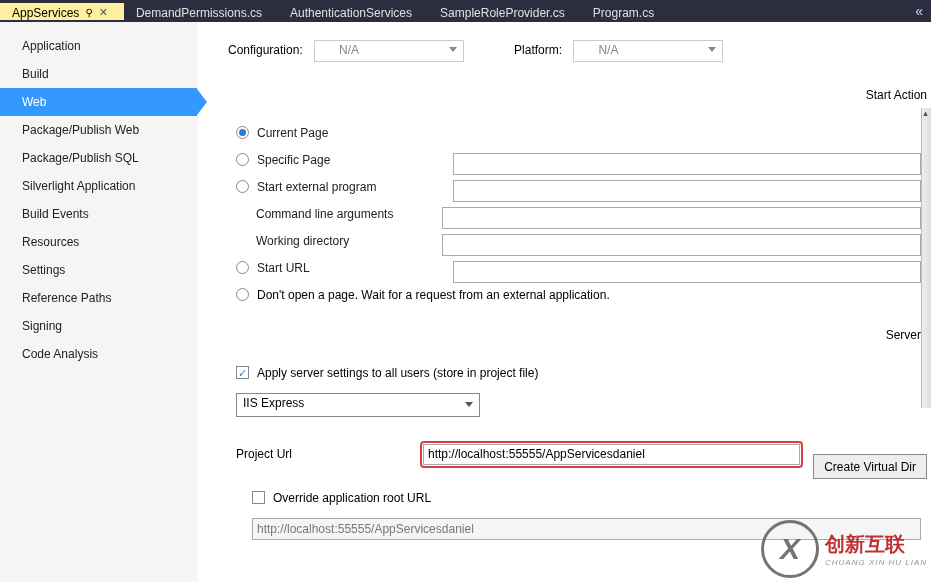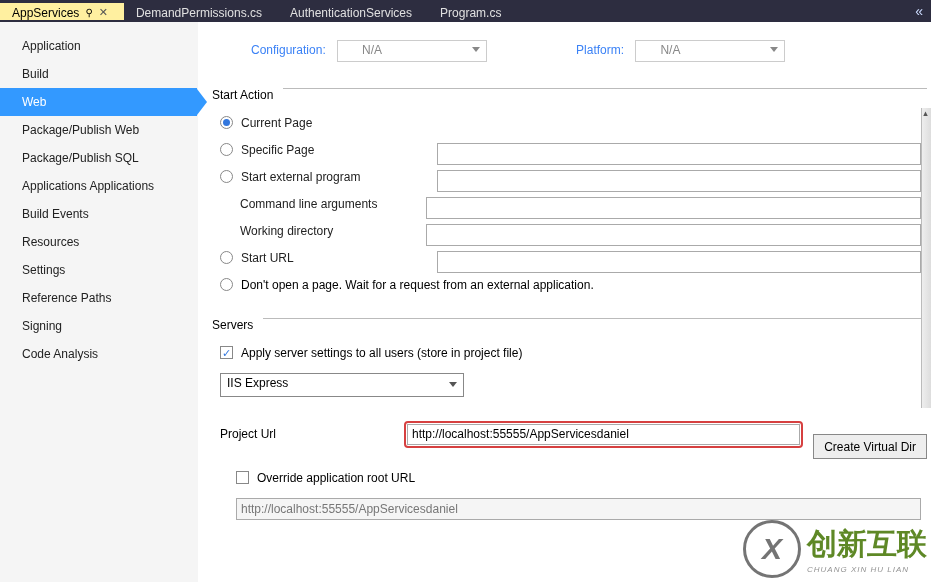--- a/index.html
+++ b/index.html
@@ -5,35 +5,35 @@
 * { box-sizing: border-box; margin: 0; padding: 0; font-family: "Segoe UI", "Microsoft YaHei", sans-serif; font-size: 12px; }
 body { background: #fff; width: 931px; height: 582px; overflow: hidden; position: relative; }
 
 .tabbar { display: flex; height: 22px; background: #2d2d40; align-items: center; }
 .tab { padding: 3px 16px 0 12px; color: #e0e0e0; background: #2d2d40; display: flex; align-items: center; gap: 6px; cursor: pointer; }
 .tab.active { background: #fff0a0; color: #000; font-weight: 500; }
 .tab .pin { font-size: 10px; }
 .tab .close { font-size: 11px; color: #555; }
 .tab-chevrons { margin-left: auto; color: #cddcff; padding: 3px 8px; font-size: 14px; }
 
-.main { display: flex; height: calc(100% - 22px); }
+.main { display: flex; height: calc(100% - 22px); gap: 16px; }
 
 .sidebar { width: 198px; background: #f5f5f5; border-right: 1px solid transparent; padding-top: 10px; }
 .side-item { padding: 7px 0 7px 22px; color: #222; cursor: pointer; position: relative; }
 .side-item.selected { background: #3399ff; color: #fff; }
 .side-item.selected::after { content: ""; position: absolute; right: -10px; top: 50%; transform: translateY(-50%); border-left: 10px solid #3399ff; border-top: 13px solid transparent; border-bottom: 13px solid transparent; }
 
 .content { flex: 1; padding: 18px 4px 0 14px; overflow: hidden; position: relative; }
 
 .toprow { display: flex; gap: 50px; align-items: center; margin-bottom: 26px; }
-.cfglabel { color: #3b82f6; margin-right: 8px; margin-left: 39px; }
+.cfglabel { color: #000000; margin-right: 8px; }
 .combo { border: 1px solid #ccc; background: #fff; height: 22px; width: 150px; padding: 2px 20px 2px 24px; color: #888; position: relative; display: inline-block; }
 .combo .arrow { position: absolute; right: 6px; top: 6px; border-left: 4px solid transparent; border-right: 4px solid transparent; border-top: 5px solid #888; }
 
-.section-head { display: flex; align-items: flex-start; gap: 10px; margin: 6px 0 14px 0; }
+.section-head { display: flex; align-items: flex-end; gap: 10px; margin: 6px 0 14px 0; flex-direction: column; }
 .section-head .line { flex: 1; height: 1px; background: #bbb; }
 
 .formrow { display: flex; align-items: flex-start; margin: 5px 0 5px 8px; min-height: 22px; }
 .radio, .check { width: 13px; height: 13px; border: 1px solid #888; border-radius: 50%; margin-right: 8px; display: inline-flex; align-items: center; justify-content: center; background: #fff; }
 .radio.checked::after { content: ""; width: 7px; height: 7px; border-radius: 50%; background: #3377dd; }
 .check { border-radius: 0; }
 .check.checked { background: #fff; }
 .check.checked::after { content: "✓"; font-size: 11px; color: #3377dd; line-height: 10px; }
 .rlabel { min-width: 170px; color: #222; }
 .rinput { flex: 1; border: 1px solid #aaa; height: 22px; padding: 2px 4px; background: #fff; margin-right: 6px; }
@@ -44,21 +44,21 @@
 .selectbox .arrow { position: absolute; right: 6px; top: 8px; border-left: 4px solid transparent; border-right: 4px solid transparent; border-top: 5px solid #555; }
 
 .urlrow { display: flex; align-items: center; margin: 0 0 12px 8px; }
 .urllabel { width: 184px; }
 .urlred { border: 2px solid #d64040; border-radius: 4px; padding: 1px; flex: 1; margin-right: 10px; max-width: 426px; }
 .urlred input { width: 100%; border: 1px solid #aaa; height: 21px; padding: 2px 4px; }
 .btn { border: 1px solid #888; background: #eee; height: 25px; padding: 3px 10px; cursor: pointer; margin-top: 25px; }
 
 .watermark { position: absolute; right: 4px; bottom: 4px; display: flex; align-items: center; gap: 6px; opacity: 0.9; }
 .wm-circle { width: 58px; height: 58px; border: 3px solid #666; border-radius: 50%; display: flex; align-items: center; justify-content: center; font-size: 30px; font-weight: bold; color: #666; font-style: italic; }
-.wm-text { color: #4d7c0f; font-size: 30px; font-weight: bold; }
+.wm-text { color: #b91c1c; font-size: 20px; font-weight: bold; }
 .wm-sub { color: #888; font-size: 8px; letter-spacing: 1px; font-style: italic; }
 
 .scroll-edge { position: absolute; right: 0; top: 86px; width: 10px; height: 300px; background: linear-gradient(to left, #ddd, #eee); border-left: 1px solid #bbb; }
 .scroll-arrow-up { position: absolute; right: 1px; top: 86px; width: 9px; height: 16px; font-size: 9px; text-align: center; color: #555; }
 </style>
 </head>
 <body>
 
 <div class="tabbar">
   <div class="tab active">
@@ -66,33 +66,36 @@
     <span class="pin">⚲</span>
     <span class="close">✕</span>
   </div>
   <div class="tab">
       <span>DemandPermissions.cs</span>
     </div>
   <div class="tab">
       <span>AuthenticationServices</span>
     </div>
   <div class="tab">
+      <span>SampleRoleProvider.cs</span>
+    </div>
+  <div class="tab">
       <span>Program.cs</span>
     </div>
   <div class="tab-chevrons">«</div>
 </div>
 
 <div class="main">
   <div class="sidebar">
     <div class="side-item">Application</div>
     <div class="side-item">Build</div>
     <div class="side-item selected">Web</div>
     <div class="side-item">Package/Publish Web</div>
     <div class="side-item">Package/Publish SQL</div>
-    <div class="side-item">Applications Applications</div>
+    <div class="side-item">Silverlight Application</div>
     <div class="side-item">Build Events</div>
     <div class="side-item">Resources</div>
     <div class="side-item">Settings</div>
     <div class="side-item">Reference Paths</div>
     <div class="side-item">Signing</div>
     <div class="side-item">Code Analysis</div>
   </div>
 
   <div class="content">
 

